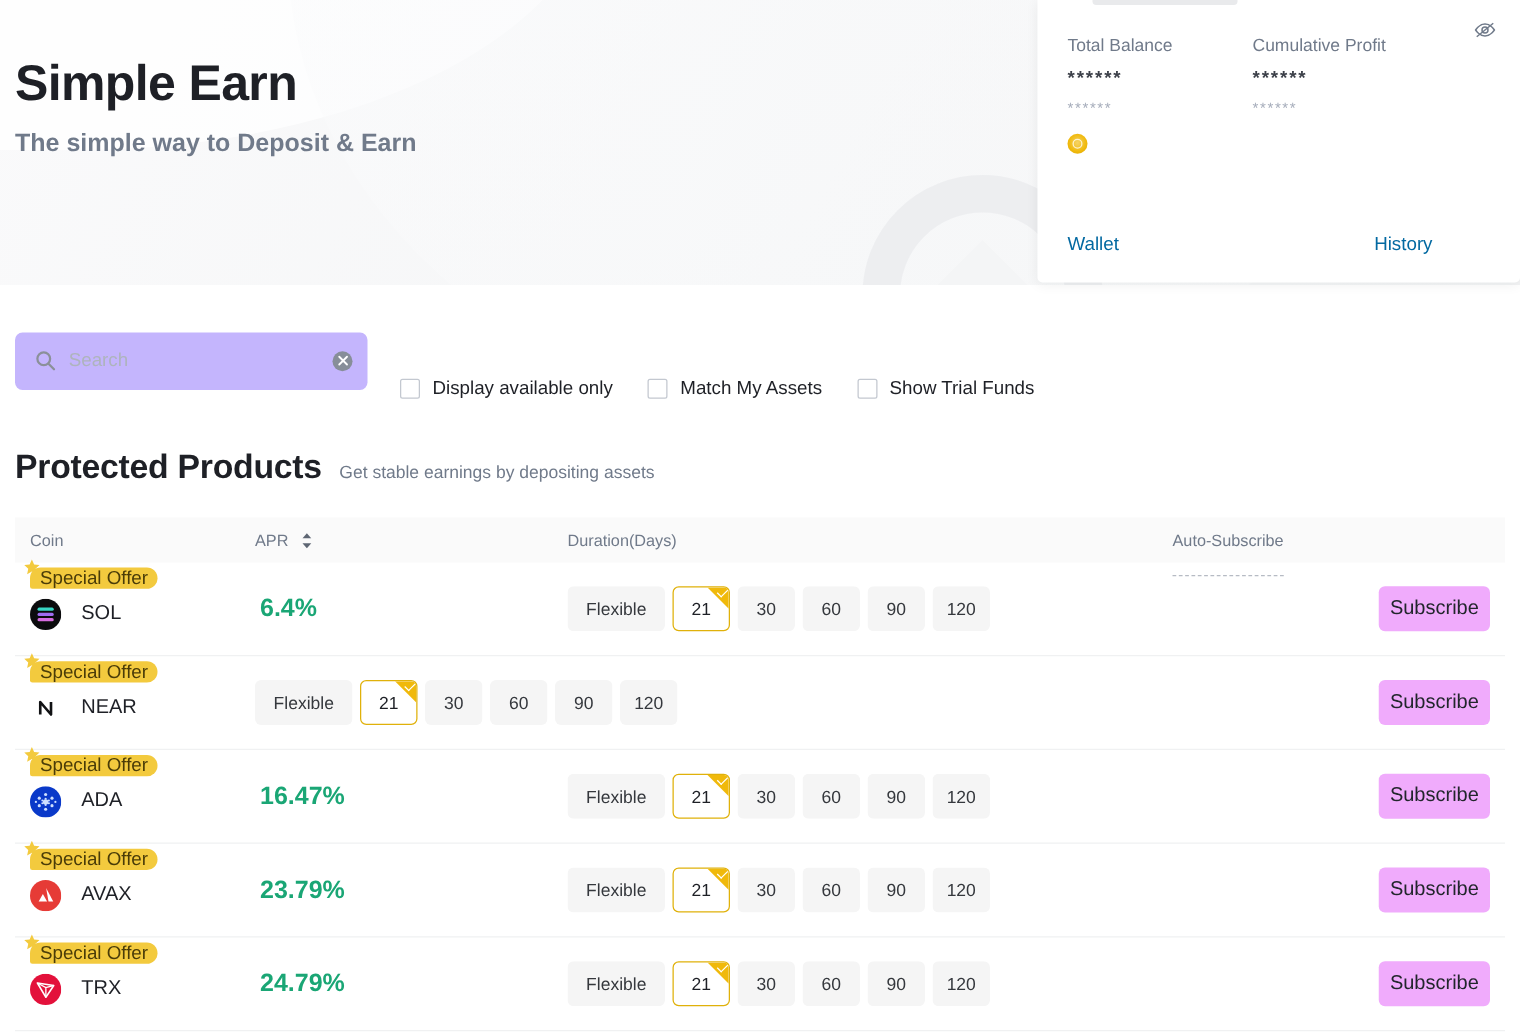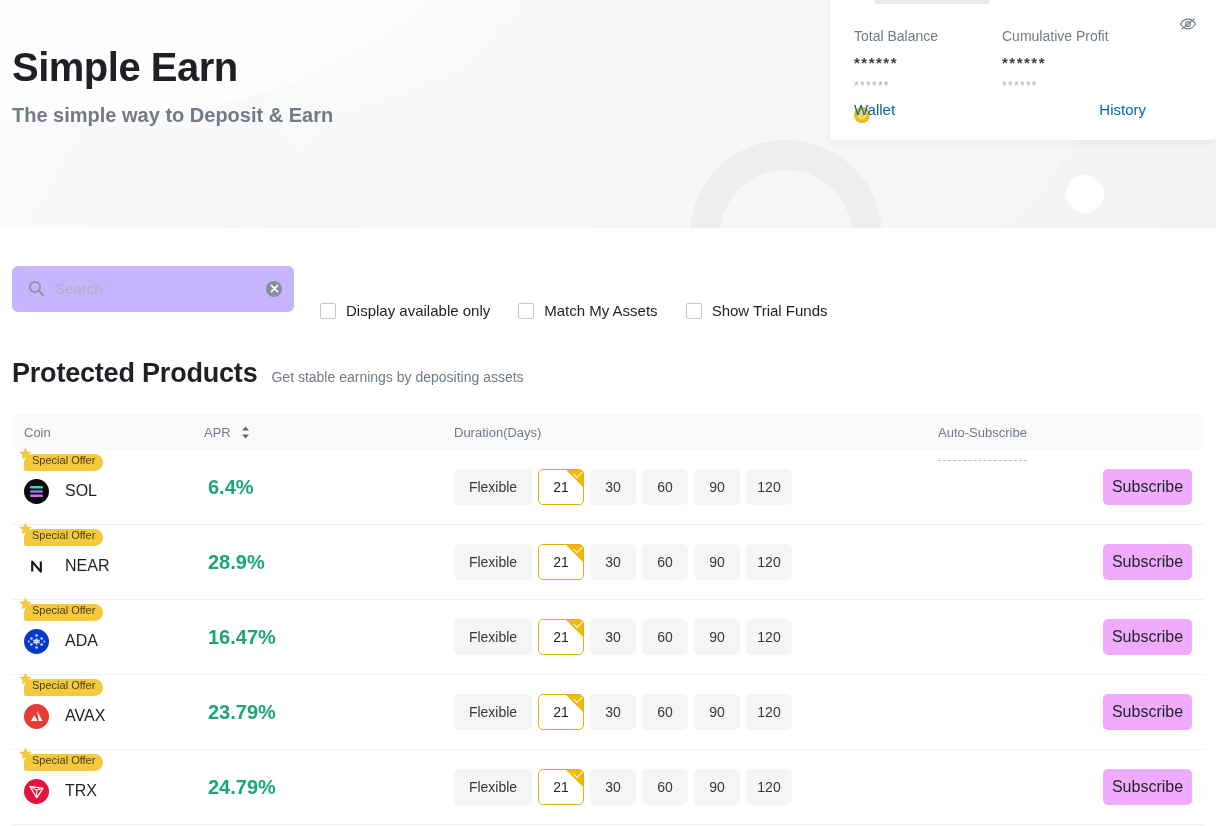--- a/index.html
+++ b/index.html
@@ -56,21 +56,21 @@
     letter-spacing: -0.5px; line-height: 1.15;
   }
   .banner-sub {
     margin-top: 14px;
     font-size: 20px; font-weight: 700; color: #707a8a;
   }
 
   
   .balance-card {
     position: absolute; left: 830px; top: 0;
-    width: 386px; height: 140px;
+    width: 386px; height: 226px;
     background: #ffffff;
     border-radius: 0 0 4px 4px;
     box-shadow: 0 2px 10px rgba(24,26,32,.06);
     z-index: 10;
     padding: 28px 8px 0 24px;
   }
   .balance-topbar {
     position: absolute; left: 44px; top: -4px;
     width: 116px; height: 8px;
     background: #e9eaec; border-radius: 3px;
@@ -173,21 +173,21 @@
     height: 75px; border-bottom: 1px solid #f0f1f2;
     position: relative;
   }
   .td-coin { width: 192px; padding-left: 12px; position: relative; }
   .special-badge {
     position: absolute; left: 12px; top: -17px;
     height: 17px; padding: 0 8px;
     background: #f3ca3e;
     border-radius: 9px 9px 9px 2px;
     display: flex; align-items: flex-start;
-    font-size: 11px; color: #4a3c08; font-weight: 400;
+    font-size: 15px; color: #4a3c08; font-weight: 400;
     white-space: nowrap;
   }
   .special-star { position: absolute; left: -6px; top: -7px; }
   .coin-row { display: flex; align-items: center; margin-top: 8px; }
   .coin-ic { width: 25px; height: 25px; border-radius: 50%; flex: 0 0 25px; }
   .coin-name { margin-left: 16px; font-size: 16px; color: #1e2026; font-weight: 400; }
 
   .td-apr { width: 250px; padding-left: 4px; }
   .apr { font-size: 20px; font-weight: 700; color: #1aa675; }
 
@@ -382,21 +382,20 @@
             <div class="coin-row">
               <span class="coin-ic">
                 <svg width="25" height="25" viewBox="0 0 25 25">
                   <circle cx="12.5" cy="12.5" r="12.5" fill="#ffffff"></circle>
                   <path d="M8.2 17.6V7.6l8.6 10V7.6" stroke="#111214" stroke-width="2.1" fill="none" stroke-linejoin="round"></path>
                 </svg>
               </span>
               <span class="coin-name">NEAR</span>
             </div>
           </div>
-          <div class="td-apr"><span class="apr">28.9%</span></div>
           <div class="td-dur">
             <div class="dur-btn flexible">Flexible</div>
             <div class="dur-btn selected">21<span class="dur-corner"></span><span class="dur-check"></span></div>
             <div class="dur-btn">30</div>
             <div class="dur-btn">60</div>
             <div class="dur-btn">90</div>
             <div class="dur-btn">120</div>
           </div>
           <div class="td-auto"></div>
           <div class="td-act">

